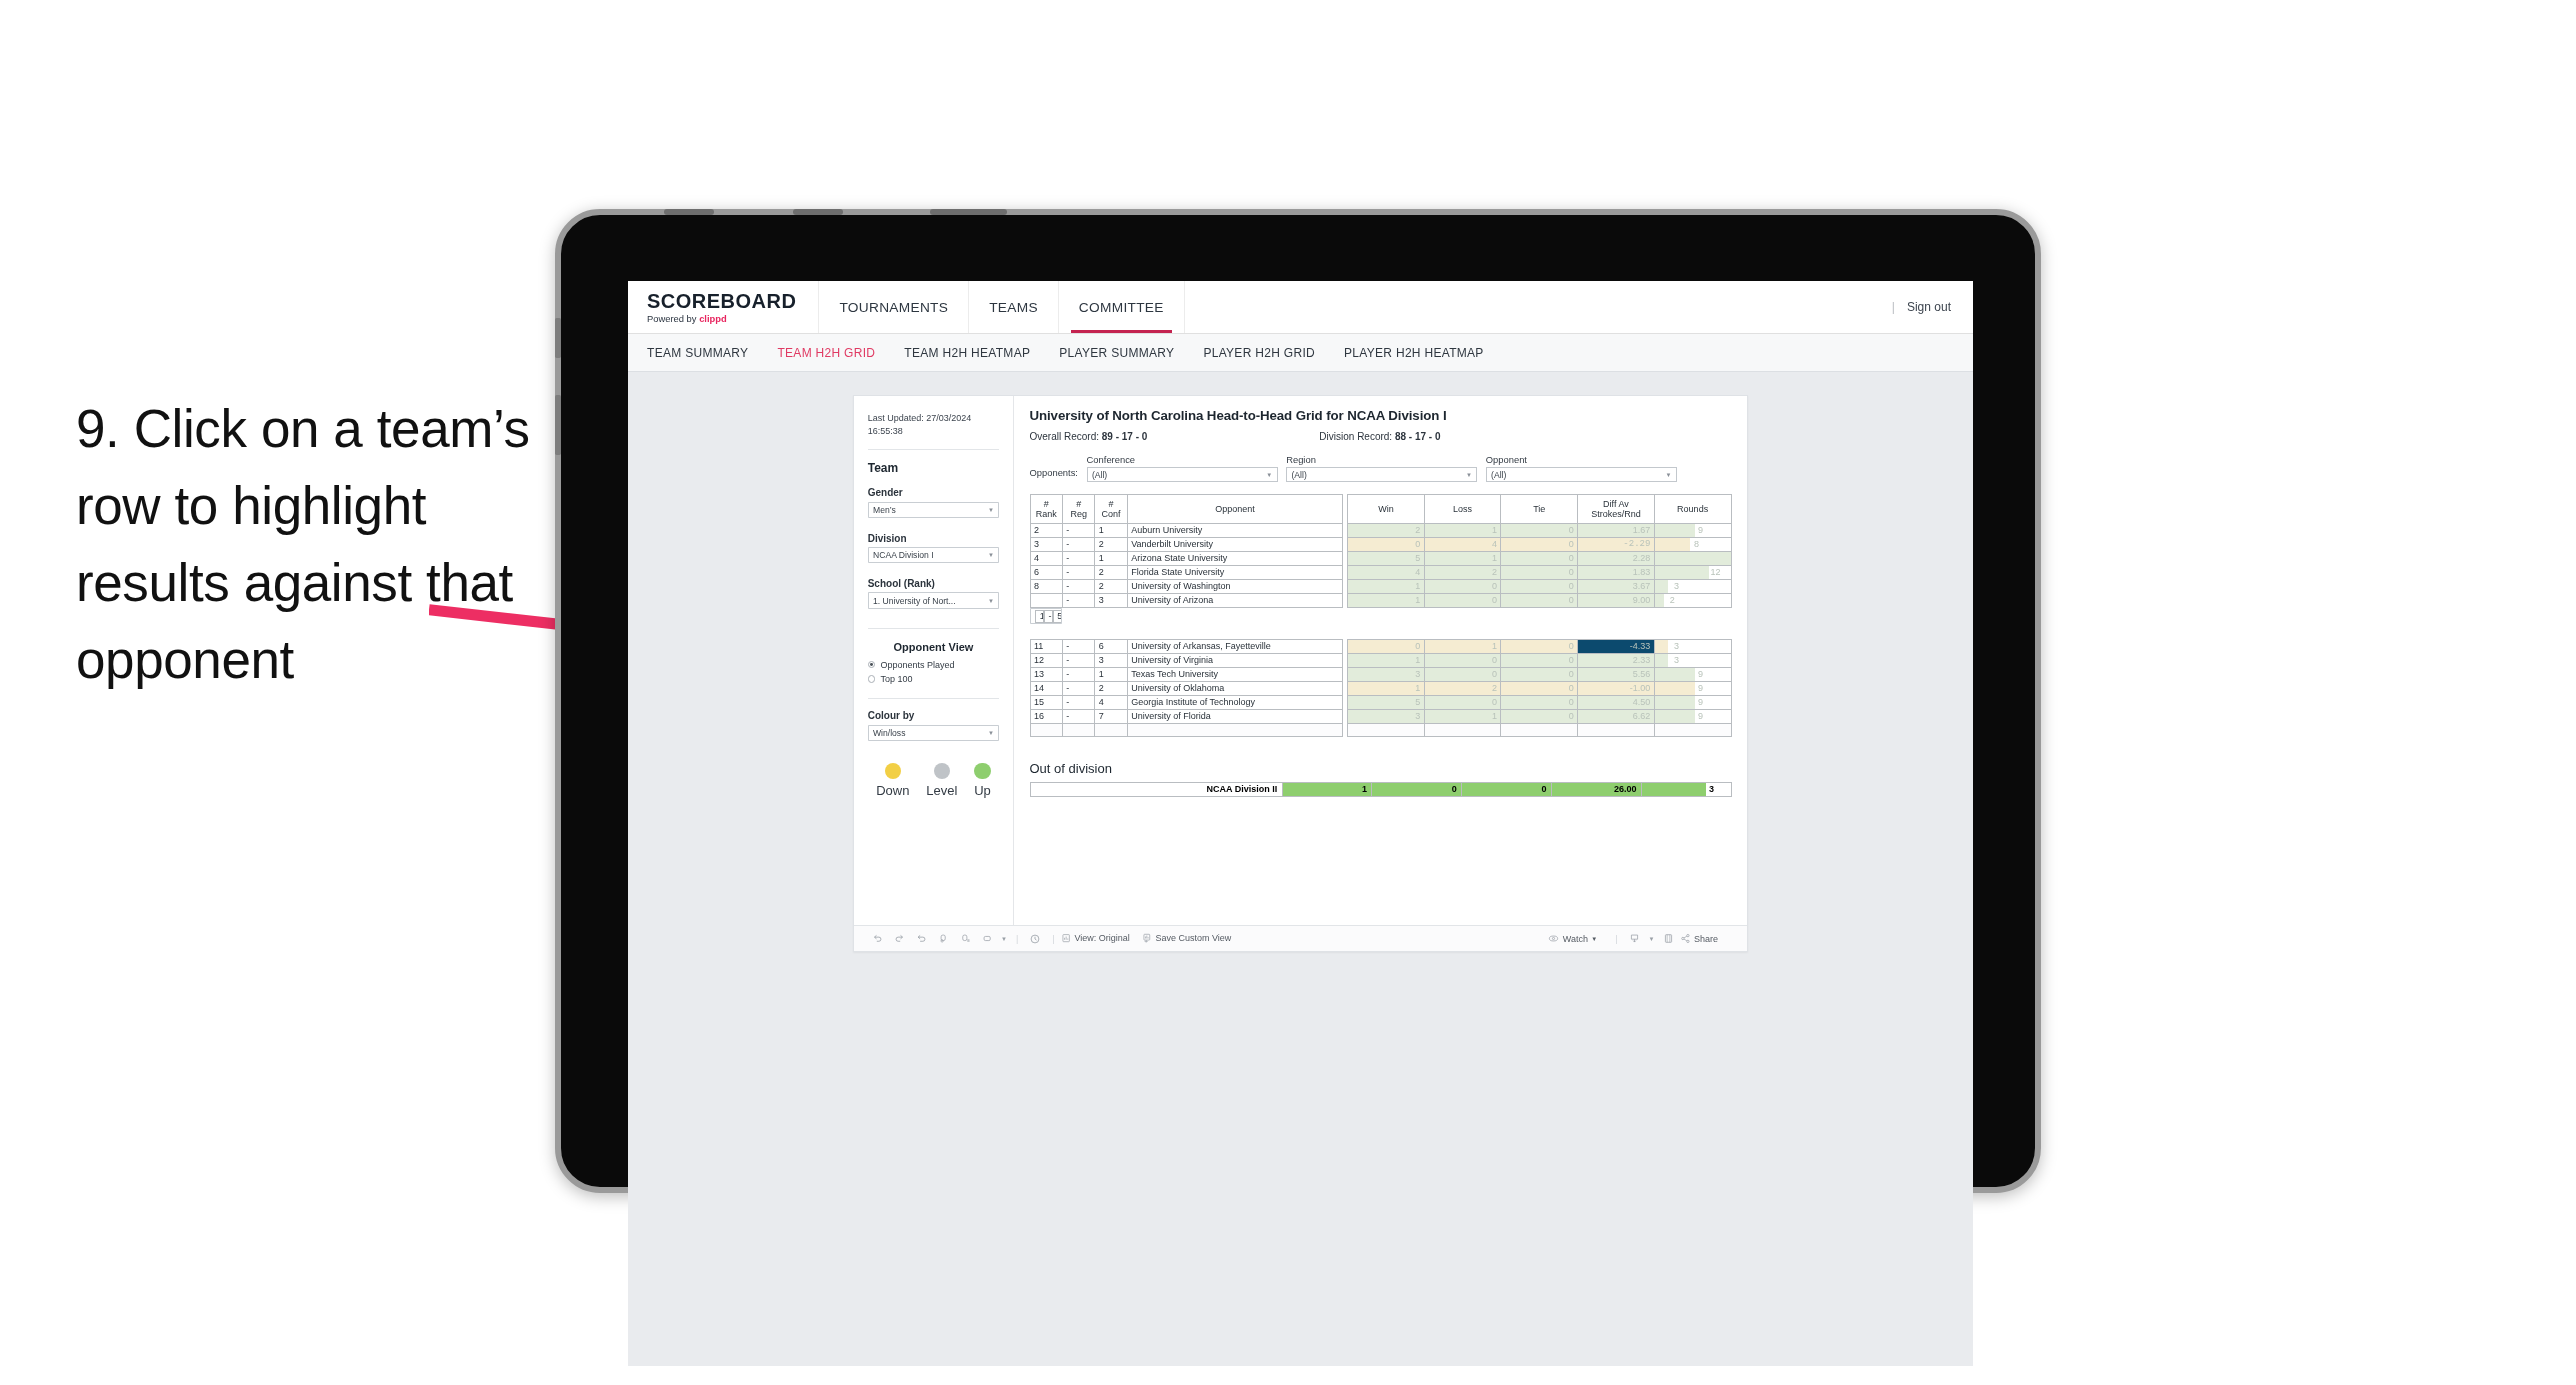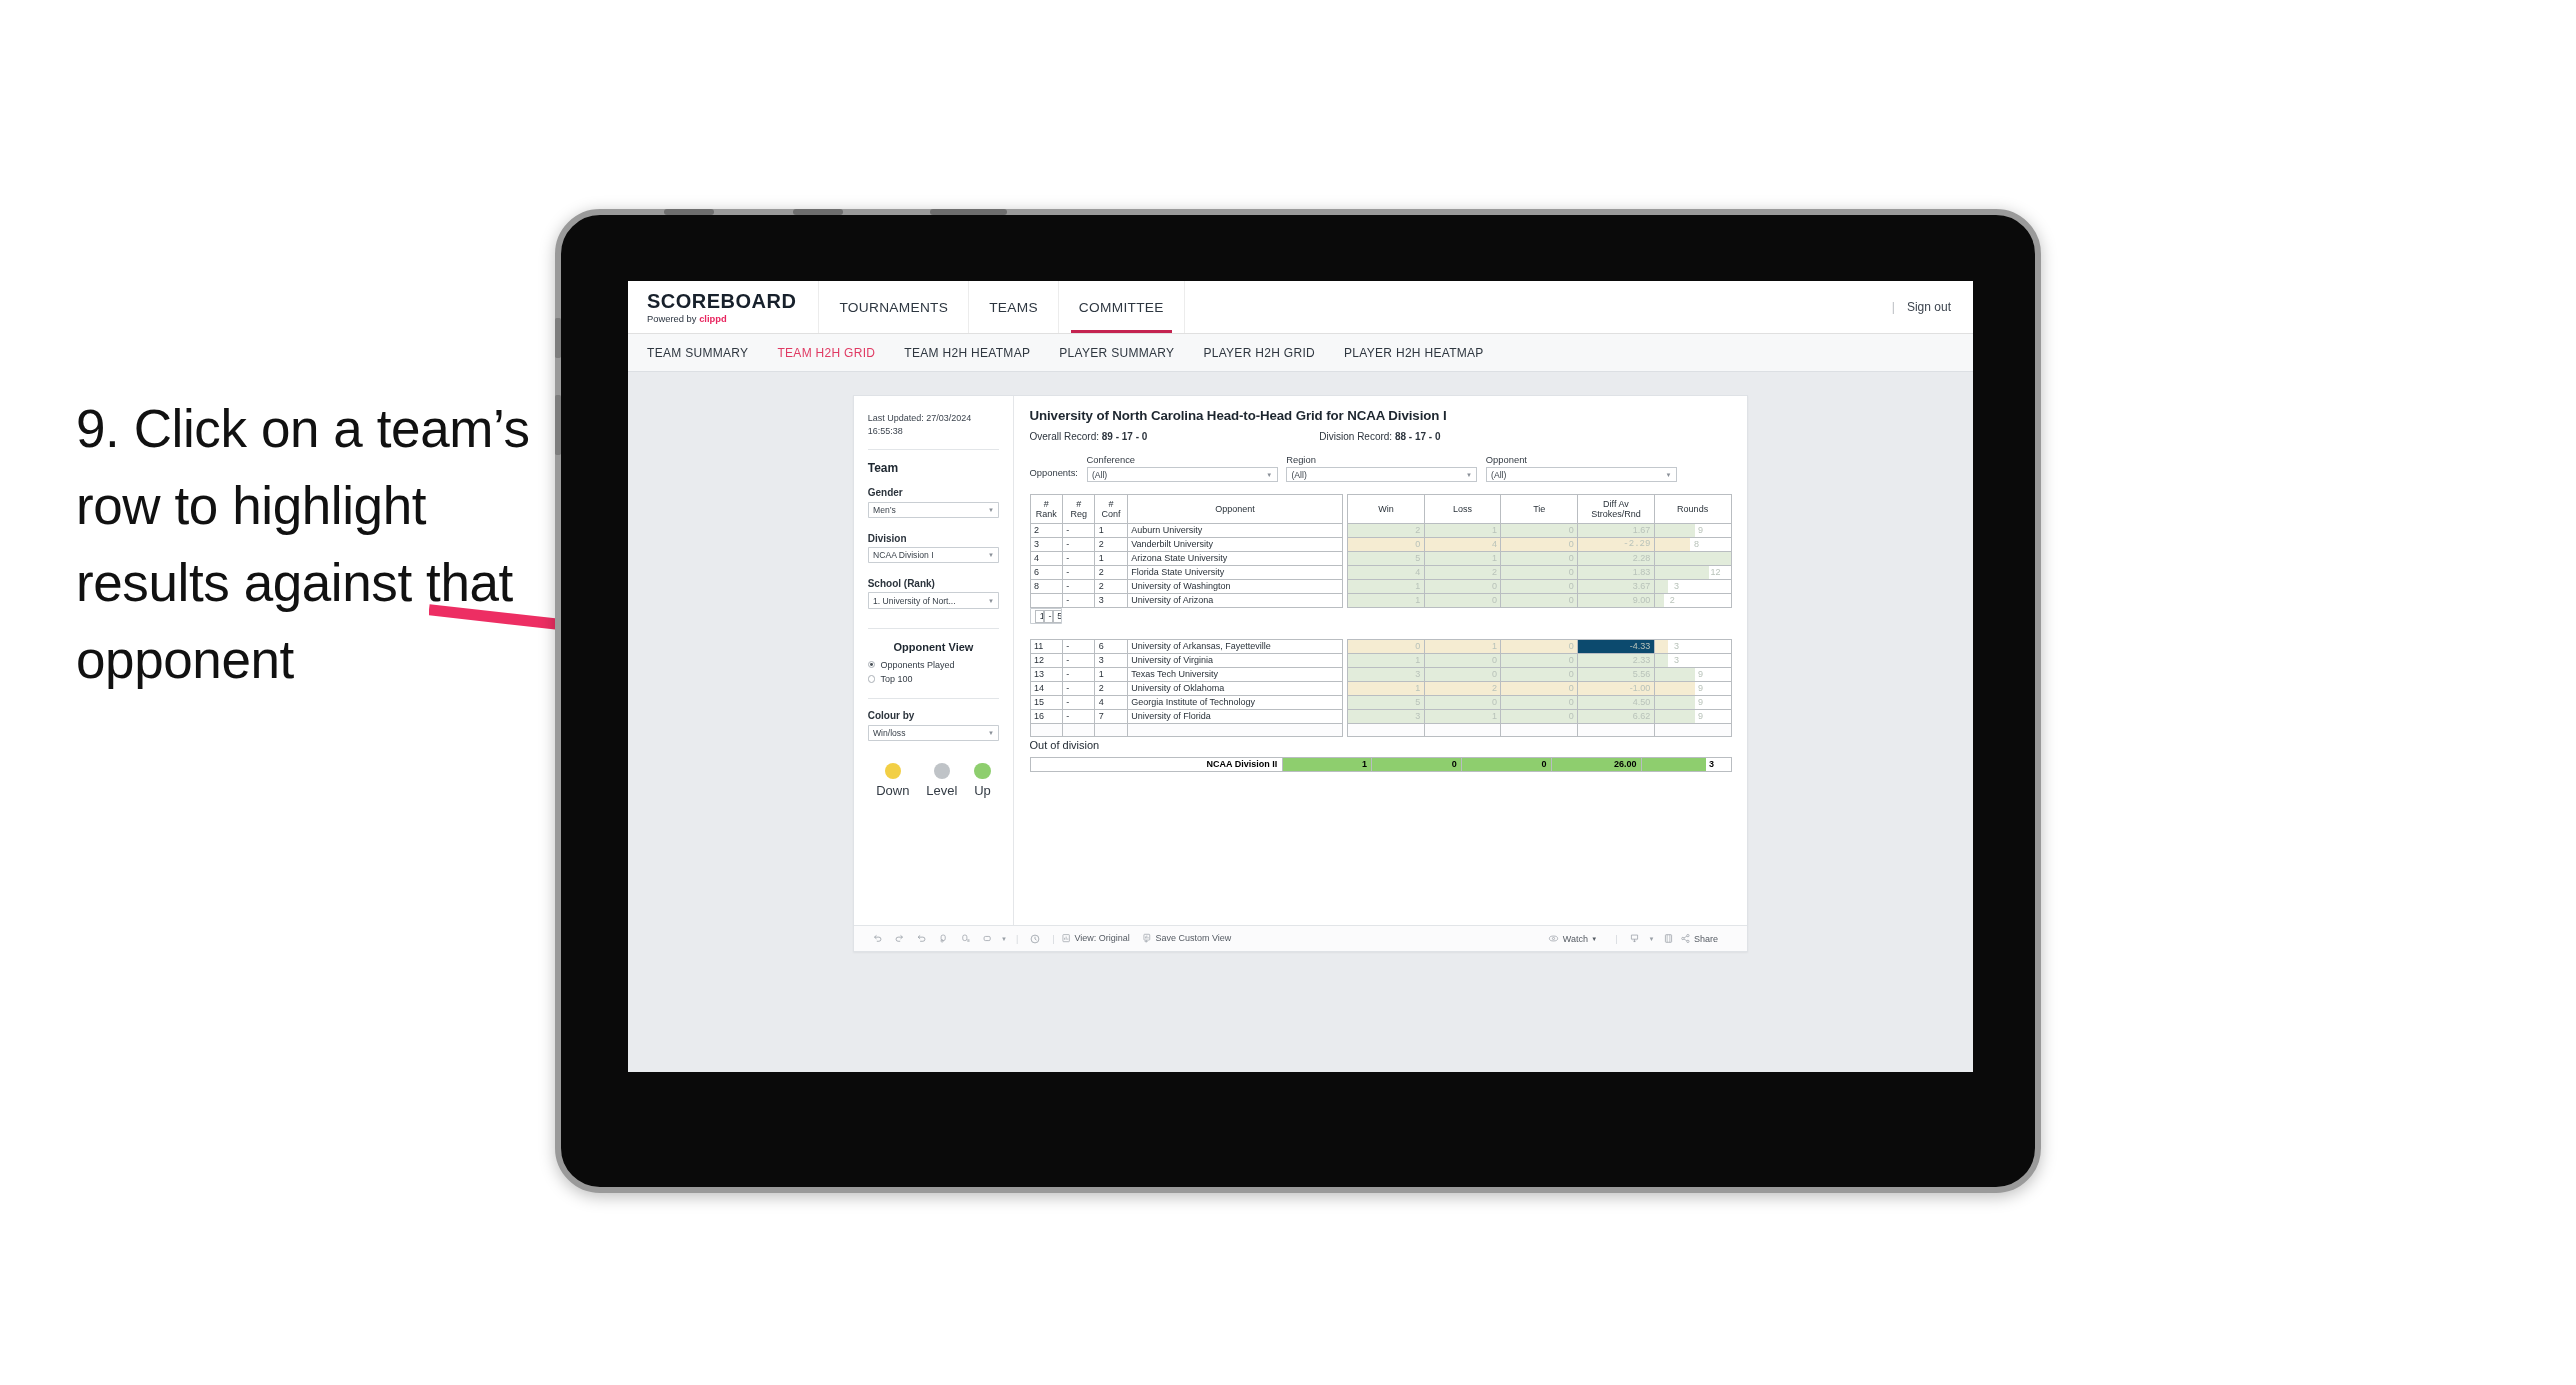--- a/index.html
+++ b/index.html
@@ -40,21 +40,21 @@
   .sbtn-top1 { left: 103px; top: -6px; width: 50px; height: 6px; background:#6e6e6e; }
   .sbtn-top2 { left: 232px; top: -6px; width: 50px; height: 6px; background:#6e6e6e; }
   .sbtn-top3 { left: 369px; top: -6px; width: 77px; height: 6px; background:#6e6e6e; }
   .lbtn { position:absolute; left:-6px; width:6px; background:#7d7d7d; border-radius:1.7px;}
   .lbtn1 { top: 103px; height: 40px; }
   .lbtn2 { top: 180px; height: 60px; }
 
   #screen {
     position: absolute;
     left: 67px; top: 66px;
-    width: 1345px; height: 791px;
+    width: 1345px; height: 1085px;
     background: #e9ebee;
     overflow: hidden;
   }
 
   
   .app-header {
     height: 53px; background: #ffffff;
     display: flex; align-items: stretch;
     border-bottom: 0.9px solid #e0e0e0;
   }
@@ -165,21 +165,21 @@
   td.num { text-align:right; padding-right:5.2px; }
   td.rounds { position: relative; text-align:left; padding:0; }
   .rbar { position:absolute; left:0; top:0; bottom:0; }
   .rval { position:relative; padding-left:3.4px; line-height:13px; display:block; }
   tr.dim td { color: #b9c3ba; }
   tr.dim td.rank, tr.dim td.reg, tr.dim td.conf, tr.dim td.opp { color:#2a323a; }
   tr.sel td.opp { background:#89b8d0; }
 
   .blankrow td { height: 52px; background:#fcfcfd; }
 
-  .ood-title { font-size: 11px; color:#1d262f; margin-top: 2px; }
+  .ood-title { font-size: 13px; color:#1d262f; margin-top: 24px; }
   table.ood { border-collapse: collapse; width: 100%; margin-top: 6px; table-layout:fixed;font-weight:bold; }
   table.ood td { border:0.9px solid #b9bdc1; height:13.7px; font-size:9px; padding:0 4.3px; }
   table.ood td.lab { text-align:right; background:#fff; }
   table.ood td.num { text-align:right; background:#8ece6e; }
   table.ood td.rnd { text-align:left; background:#fff; position:relative; padding:0; }
 
   
   .tbar {
     height: 26px; border-top:0.9px solid #e2e5e8; background:#fbfbfc;
     display:flex; align-items:center; gap:0; padding: 0 12px;

